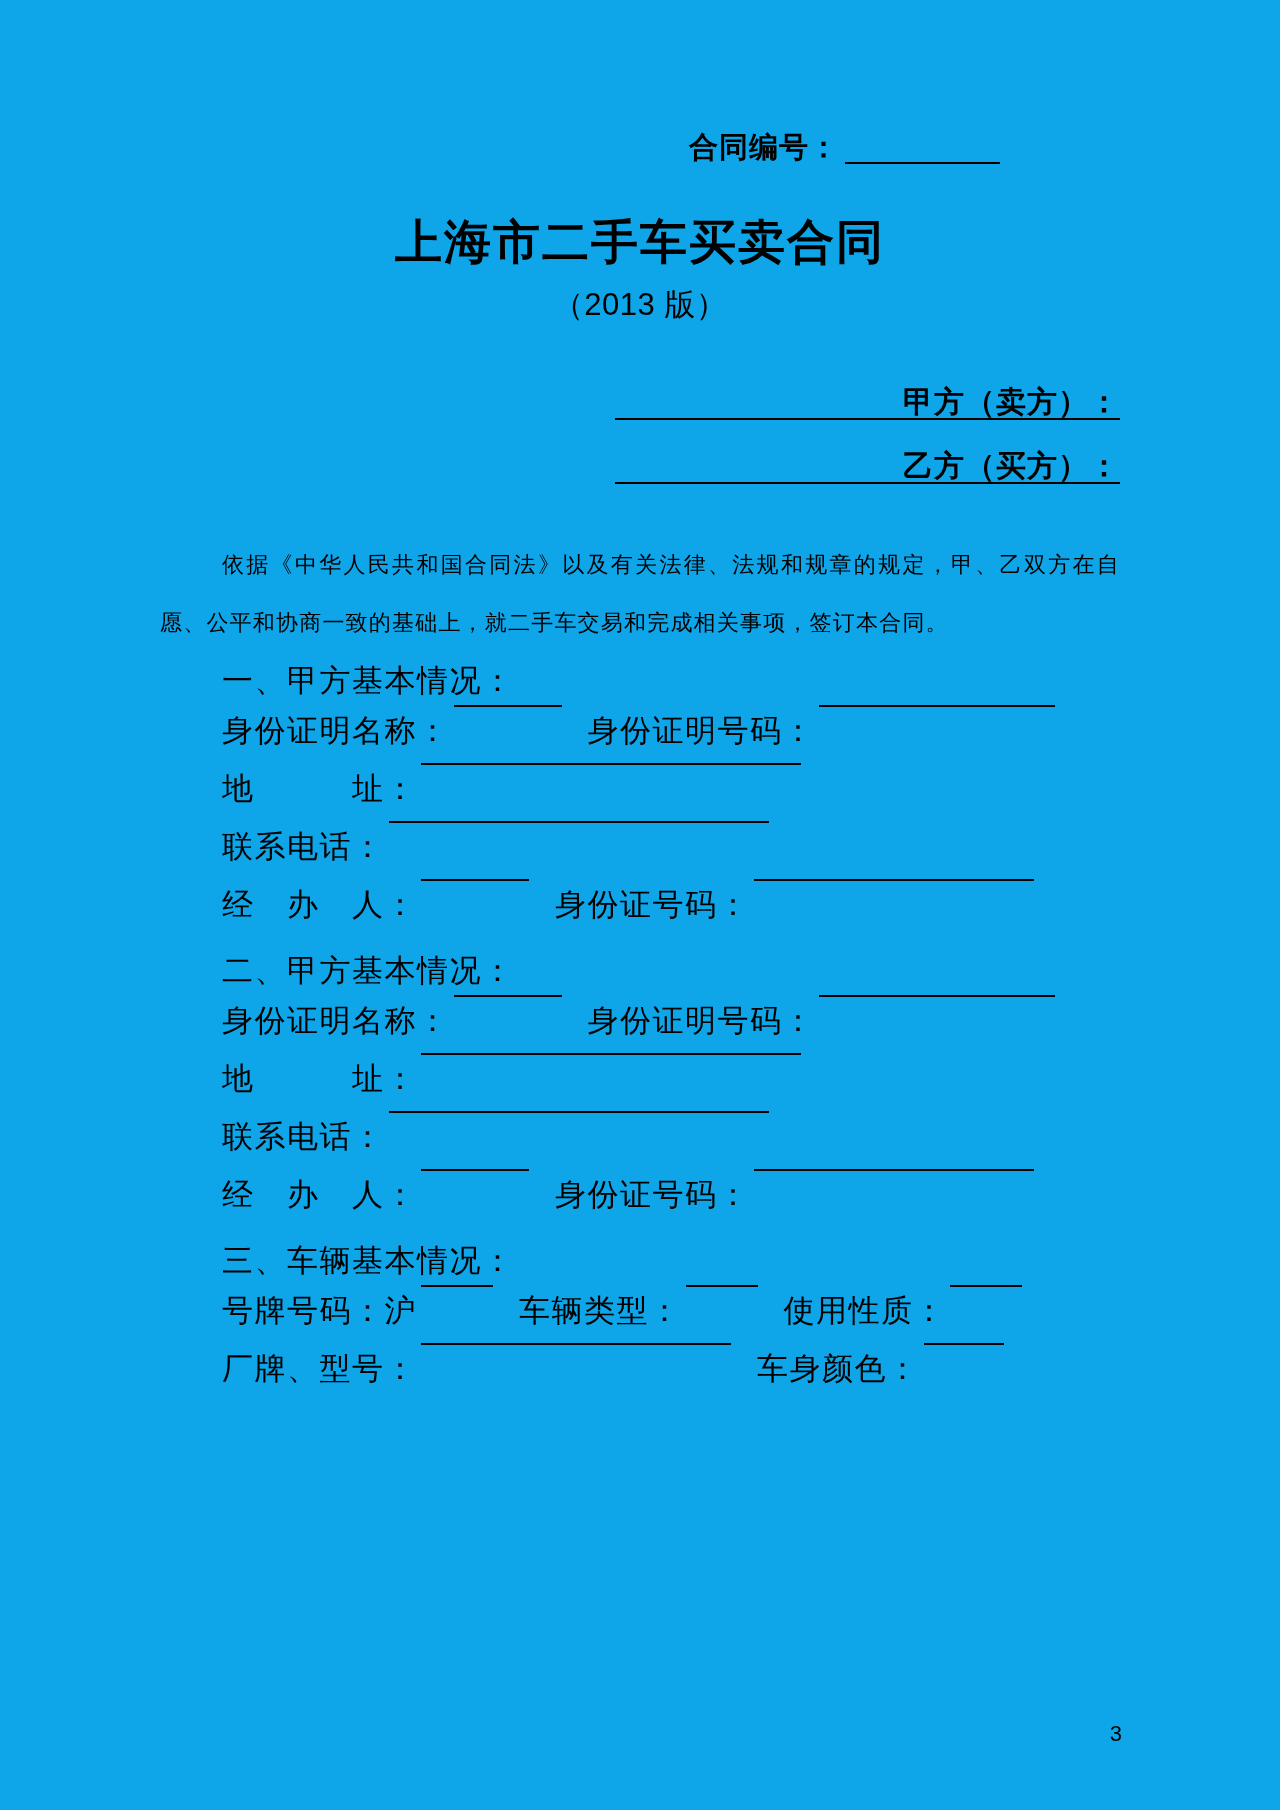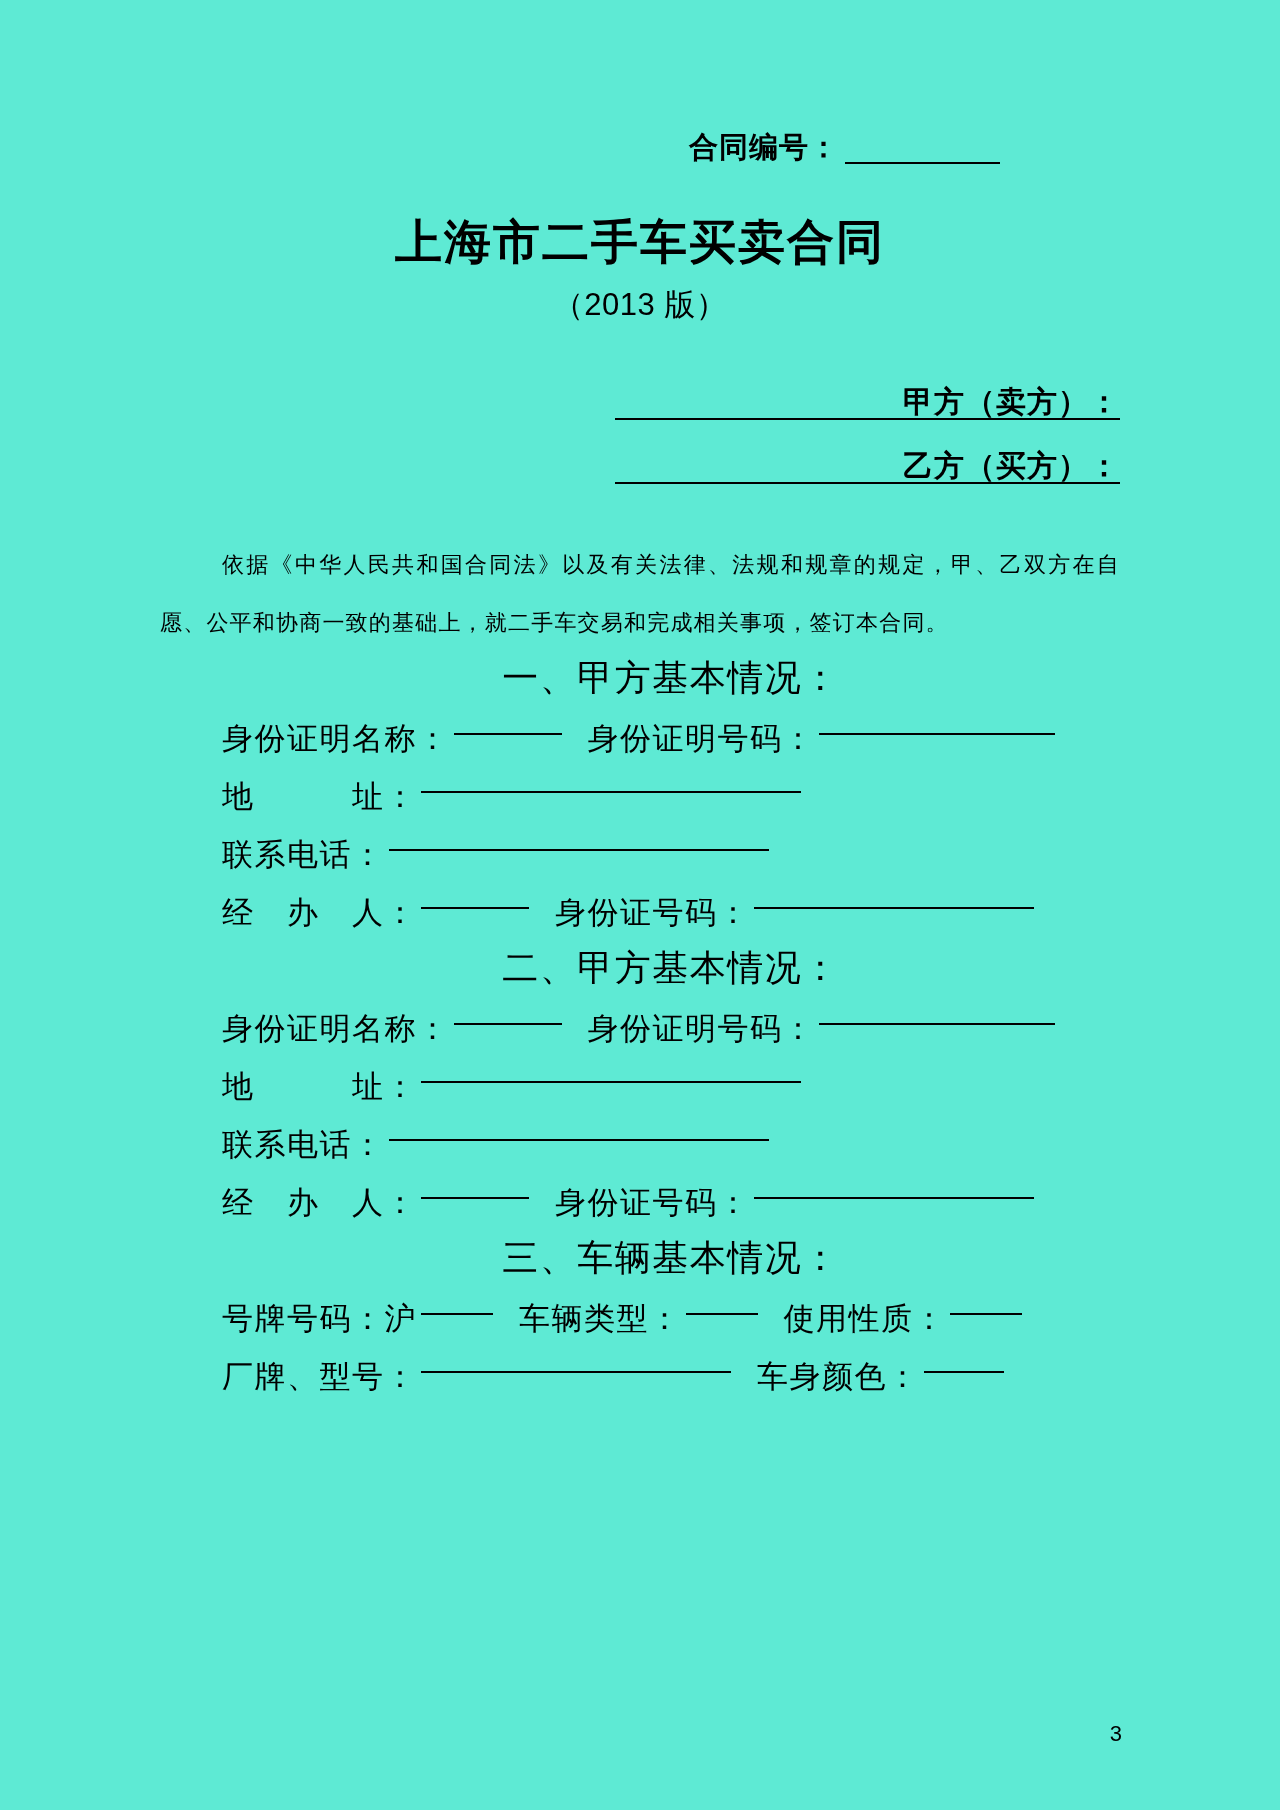--- a/index.html
+++ b/index.html
@@ -12,21 +12,21 @@
     height: 1810px;
     font-family: "Liberation Sans", sans-serif;
     color: #000000;
     position: relative;
     overflow: hidden;
   }
   .page {
     position: relative;
     width: 1280px;
     height: 1810px;
-    background: #5eead4;
+    background: #0ea5e9;
     box-sizing: border-box;
     padding: 0 160px;
   }
 
   
   .contract-no-row {
     display: flex;
     justify-content: flex-end;
     align-items: flex-end;
     padding-top: 128px;
@@ -110,30 +110,29 @@
     font-size: 31px;
     font-weight: 700;
     letter-spacing: 1px;
     margin-top: 26px;
     margin-left: 62px;
     line-height: 58px;
   }
 
   
   .sub-heading {
-    font-family: Liberation Mono, monospace;
-    font-size: 36px;
+    font-family: Liberation Serif, serif;
+    font-size: 31px;
     letter-spacing: 1.5px;
     margin-left: 62px;
     line-height: 58px;
-    text-align: center;
   }
   .form-row {
     display: flex;
-    align-items: center;
+    align-items: flex-start;
     font-family: "Liberation Serif", "DejaVu Serif", serif;
     font-size: 31px;
     letter-spacing: 1.5px;
     margin-left: 62px;
     height: 58px;
     white-space: nowrap;
   }
   .form-label { white-space: pre; }
   .fb {
     position: relative;

